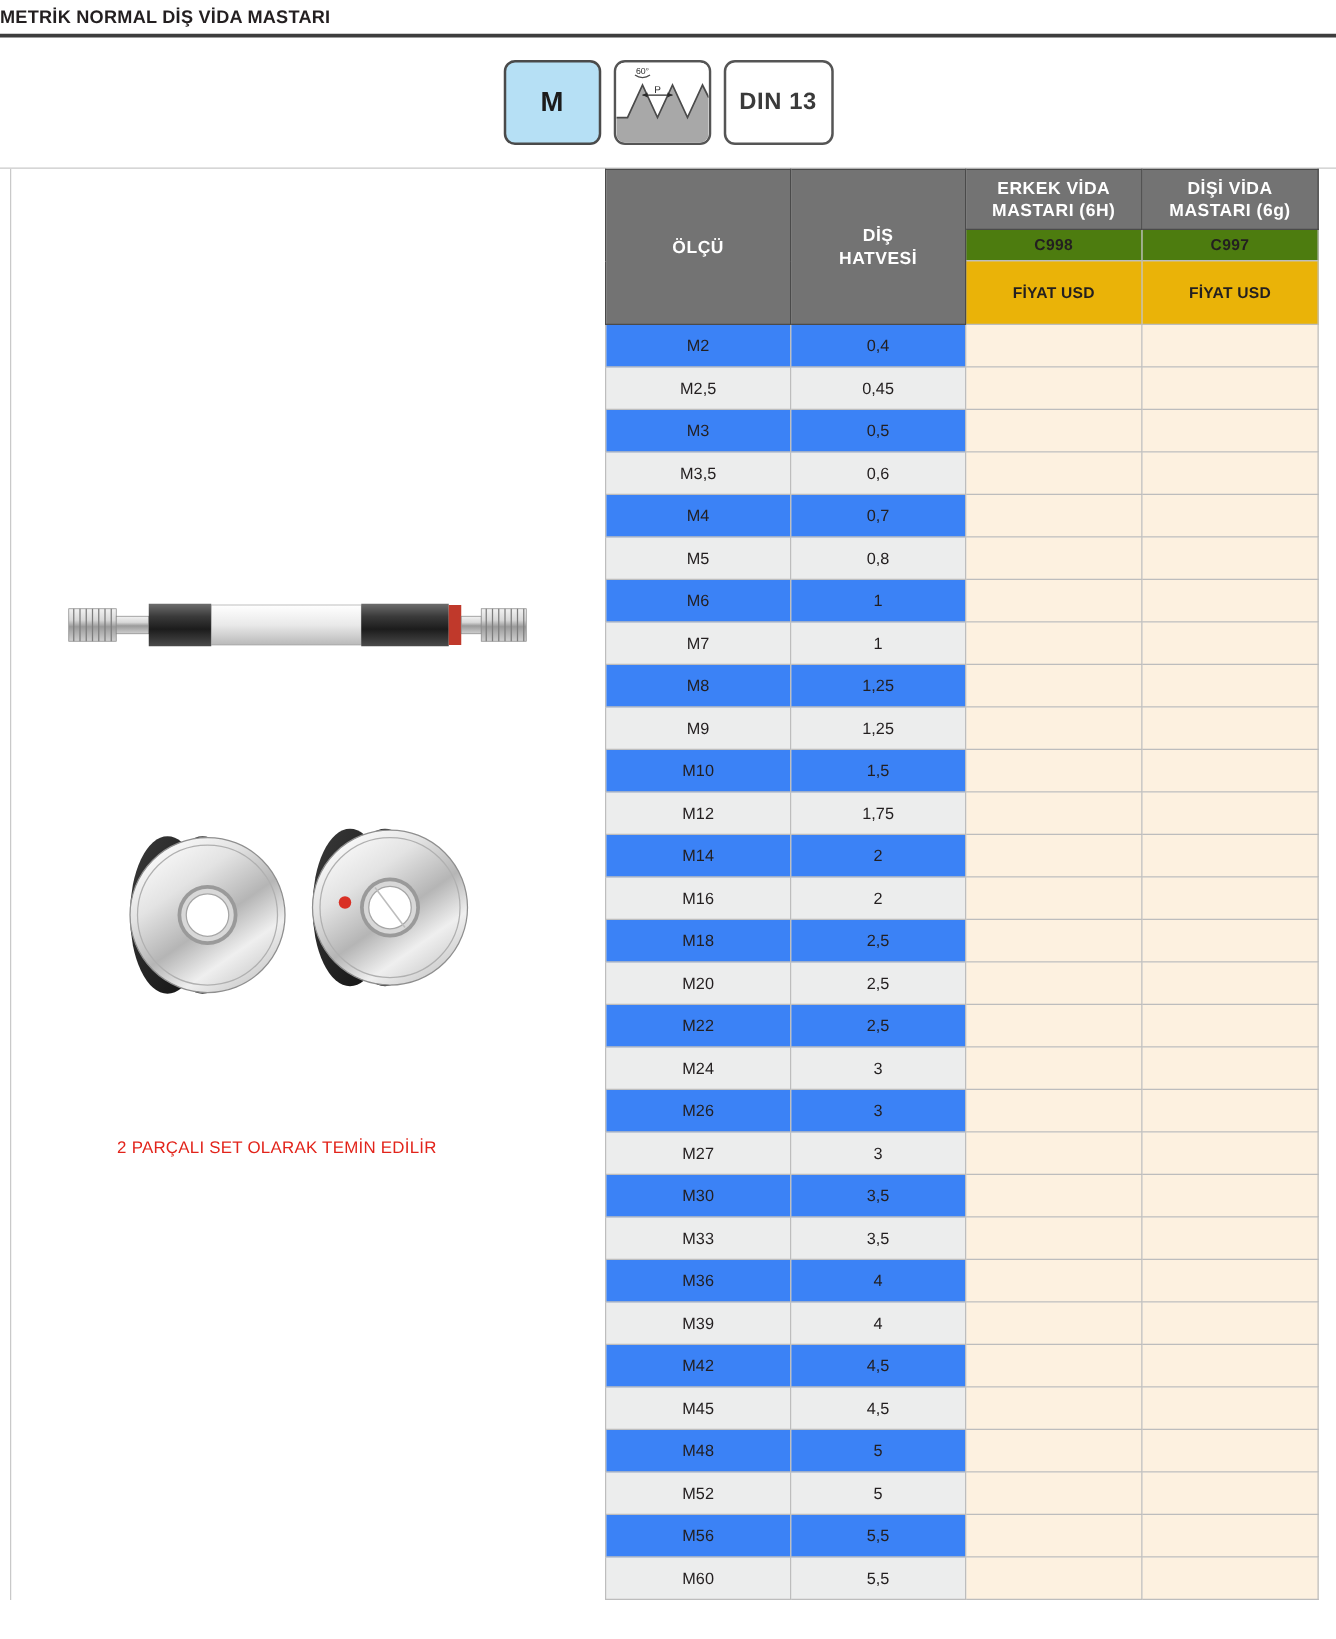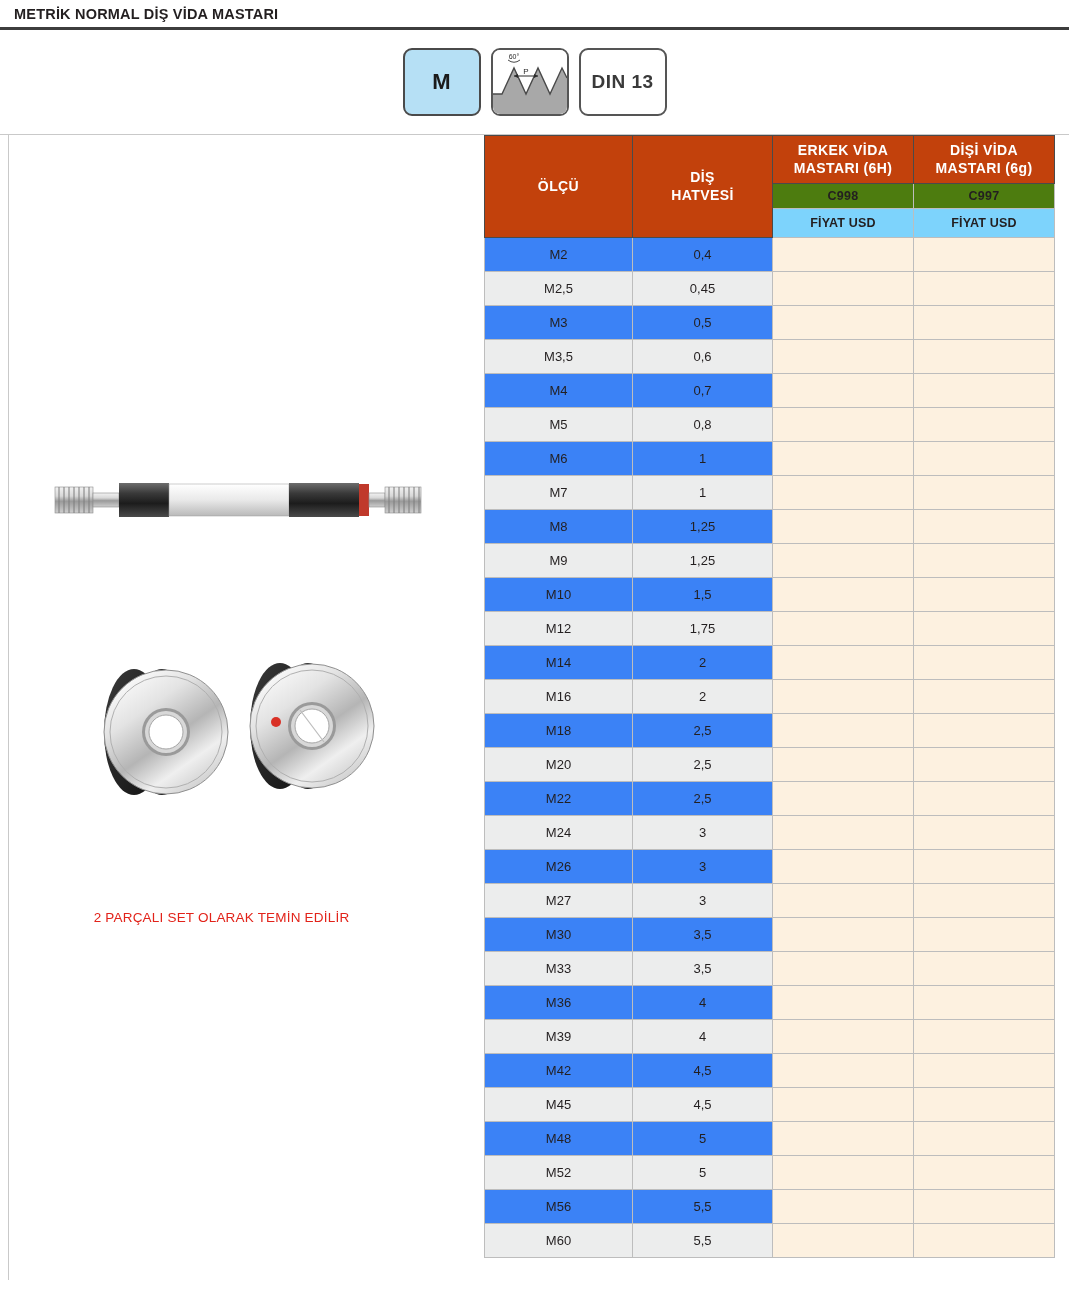--- a/index.html
+++ b/index.html
@@ -14,21 +14,20 @@
     color: #231f20;
     position: relative;
     overflow: hidden;
   }
 
   
   .title-bar {
     height: 30px;
     display: flex;
     align-items: center;
-    padding-left: 14px;
     border-bottom: 3px solid #3d3d3d;
   }
   .title-bar .title-text {
     font-size: 14.5px;
     font-weight: bold;
     letter-spacing: 0.2px;
     color: #231f20;
   }
 
   
@@ -114,43 +113,43 @@
     width: 570px;
     table-layout: fixed;
   }
   table.price-table th,
   table.price-table td {
     border: 1px solid #bdbdbd;
     text-align: center;
     font-size: 13px;
   }
   thead th.hdr-main {
-    background: #c2410c;
+    background: #737373;
     color: #ffffff;
     font-weight: bold;
     font-size: 14px;
     letter-spacing: 0.4px;
     line-height: 1.25;
     padding: 6px 2px;
     border-color: #4a4a4a;
   }
   thead th.hdr-sub {
     background: #4d7c0f;
     color: #231f20;
     font-weight: bold;
     font-size: 12.5px;
     padding: 5px 2px;
     letter-spacing: 0.3px;
   }
   thead th.hdr-price {
-    background: #7dd3fc;
+    background: #eab308;
     color: #231f20;
     font-weight: bold;
     font-size: 12.5px;
-    padding: 7px 2px;
+    padding: 18px 2px;
     letter-spacing: 0.2px;
   }
   .col-olcu { width: 148px; }
   .col-hatve { width: 140px; }
   .col-c998 { width: 141px; }
   .col-c997 { width: 141px; }
 
   tbody tr td.cell-size,
   tbody tr td.cell-pitch {
     background: #3b82f6;

